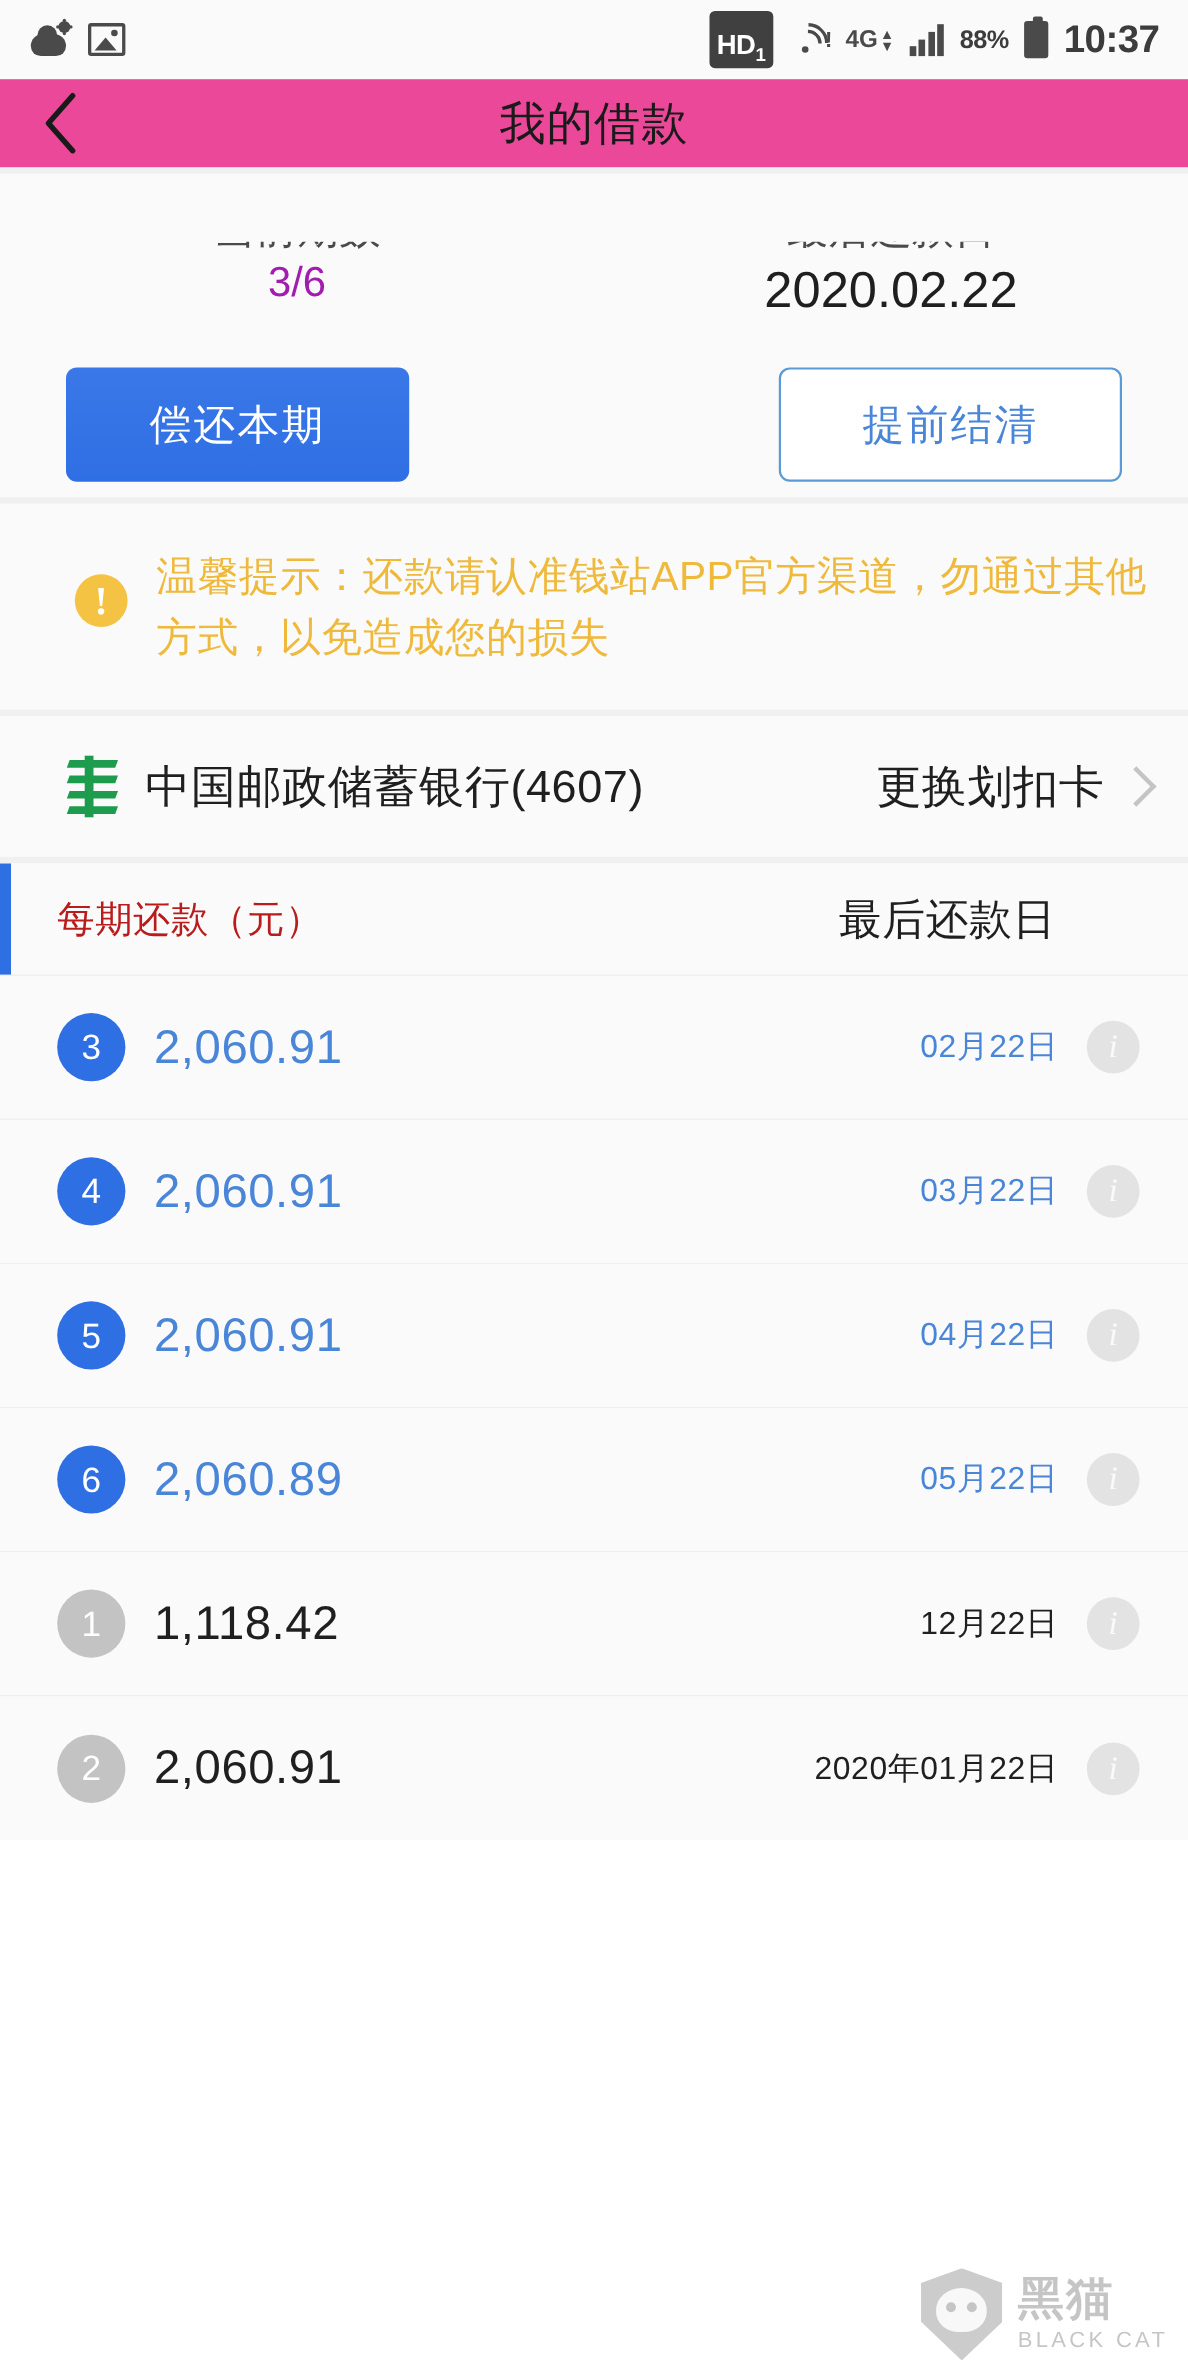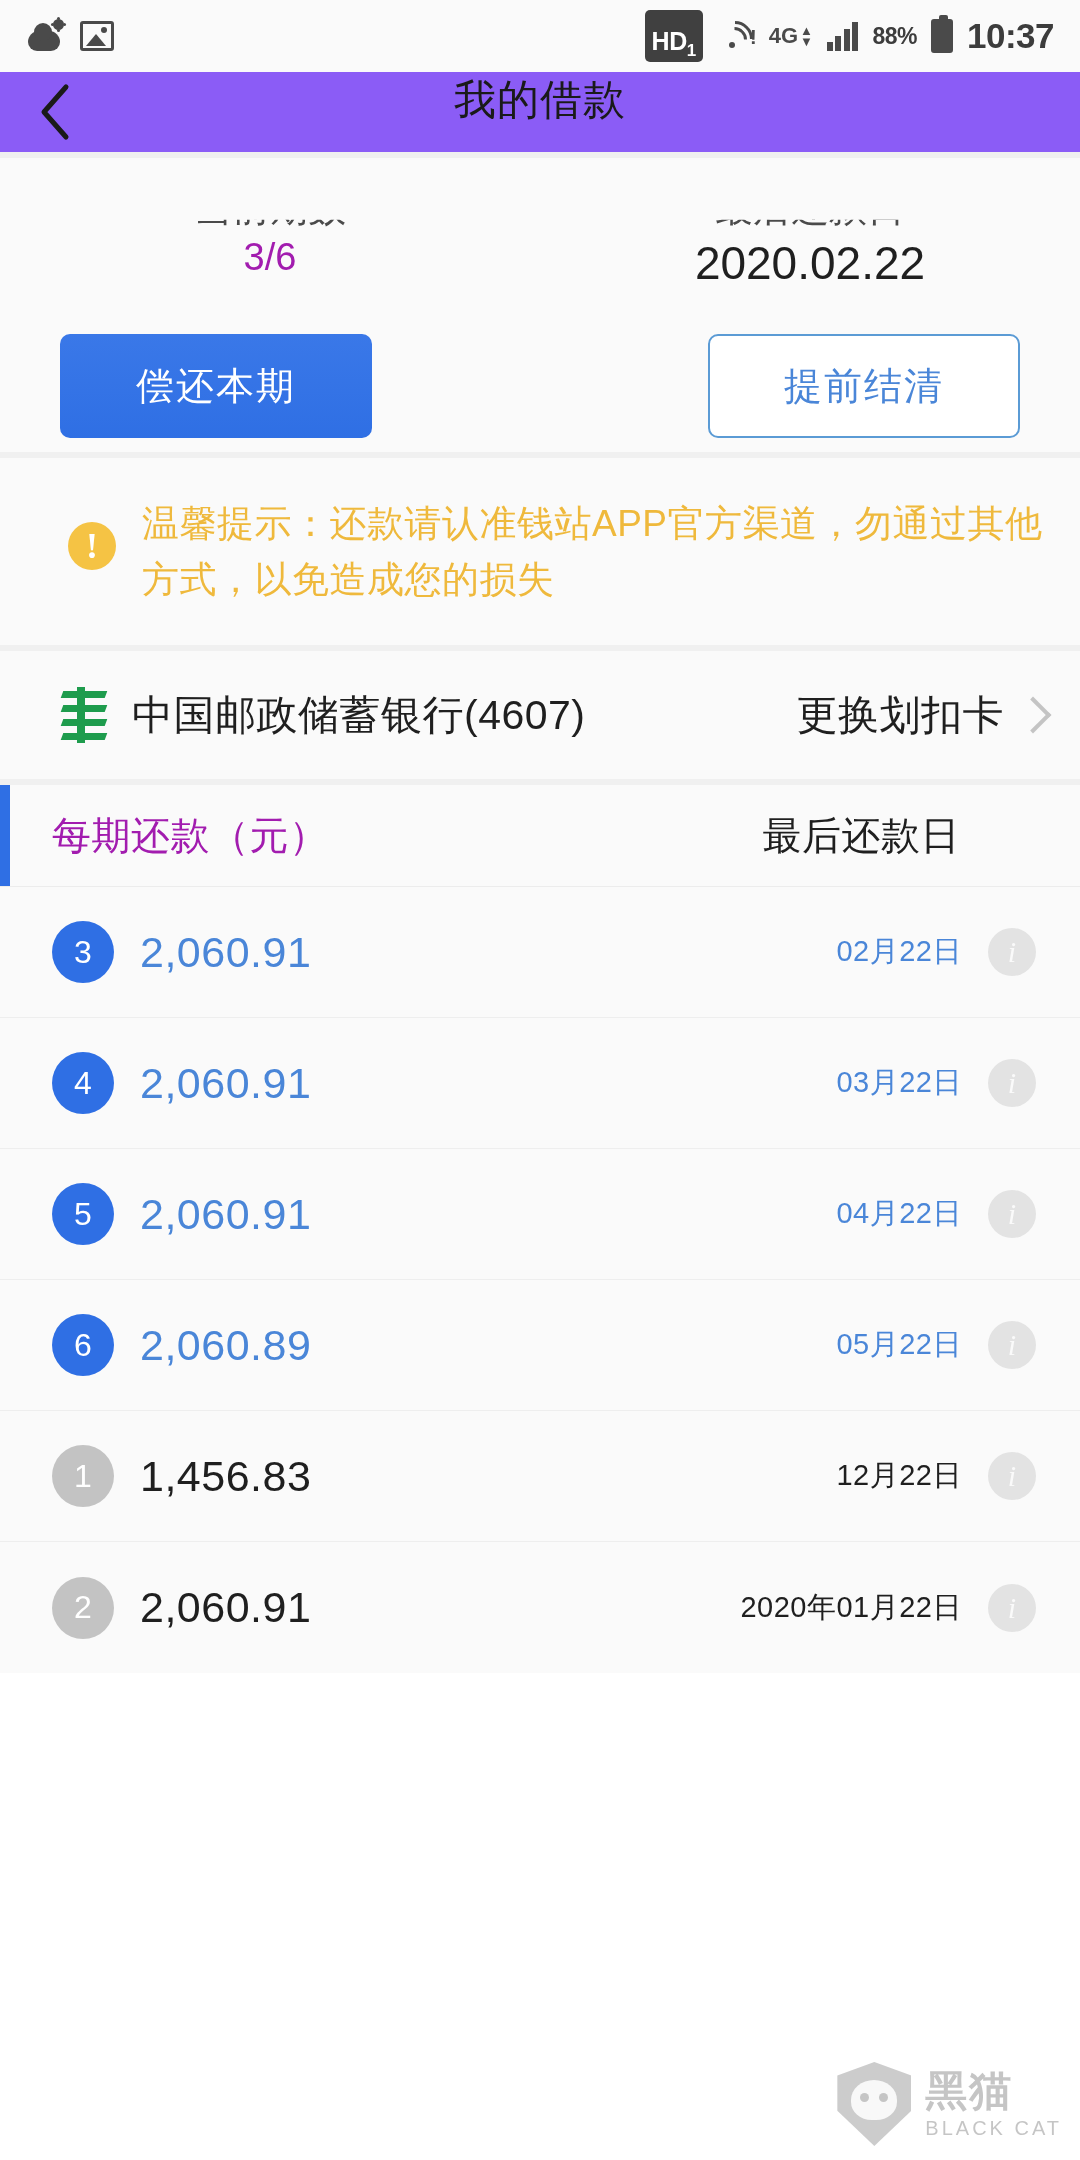--- a/index.html
+++ b/index.html
@@ -69,22 +69,22 @@
   .ic-signal i:nth-child(3){height:22px;}
   .ic-signal i:nth-child(4){height:29px;}
   .sb-txt{font-size:23px;font-weight:bold;color:#3c3c3c;letter-spacing:-0.5px;}
   .ic-battery{width:22px;height:34px;border:3px solid #4a4a4a;border-radius:3px;position:relative;box-sizing:border-box;background:#4a4a4a;}
   .ic-battery:before{content:"";position:absolute;top:-7px;left:5px;width:9px;height:5px;background:#4a4a4a;border-radius:2px 2px 0 0;}
   .sb-time{font-size:35px;font-weight:bold;color:#3c3c3c;letter-spacing:-0.5px;}
 
   
   .navbar{
     height:80px;width:100%;
-    background:#8b5cf6;
-    display:flex;
+    background:#ec4899;
+    display:flex;align-items:center;
     position:relative;box-sizing:border-box;
   }
   .nav-back{
     width:110px;height:80px;display:flex;align-items:center;justify-content:center;
   }
   .nav-back svg{display:block;}
   .nav-title{
     position:absolute;left:0;right:0;text-align:center;
     font-size:42px;color:#1a1a1a;font-weight:500;letter-spacing:1px;
   }
@@ -187,21 +187,21 @@
   
   .table-wrap{background:#fafafa;width:100%;}
   .table-head{
     height:102px;display:flex;align-items:center;
     position:relative;padding:0 44px 0 52px;box-sizing:border-box;
     border-bottom:1px solid #ececec;
   }
   .head-accent{
     position:absolute;left:0;top:0;width:10px;height:100%;background:#2f6fe4;
   }
-  .th-amount{font-size:39px;color:#a21caf;letter-spacing:0.5px;}
+  .th-amount{font-size:34px;color:#b91c1c;letter-spacing:0.5px;}
   .th-date{margin-left:auto;font-size:39px;color:#1f1f1f;letter-spacing:0.5px;padding-right:76px;}
   .trow{
     height:131px;display:flex;align-items:center;
     padding:0 44px 0 52px;box-sizing:border-box;
     border-bottom:1px solid #eeeeee;
   }
   .trow:last-child{border-bottom:none;}
   .tnum{
     width:62px;height:62px;border-radius:50%;
     display:flex;align-items:center;justify-content:center;
@@ -364,21 +364,21 @@
     <span class="info-ic">i</span>
   </div>
   <div class="trow">
     <span class="tnum active">6</span>
     <span class="tamount active">2,060.89</span>
     <span class="tdate active">05月22日</span>
     <span class="info-ic">i</span>
   </div>
   <div class="trow">
     <span class="tnum done">1</span>
-    <span class="tamount done">1,456.83</span>
+    <span class="tamount done">1,118.42</span>
     <span class="tdate done">12月22日</span>
     <span class="info-ic">i</span>
   </div>
   <div class="trow">
     <span class="tnum done">2</span>
     <span class="tamount done">2,060.91</span>
     <span class="tdate done">2020年01月22日</span>
     <span class="info-ic">i</span>
   </div>
 </div>

